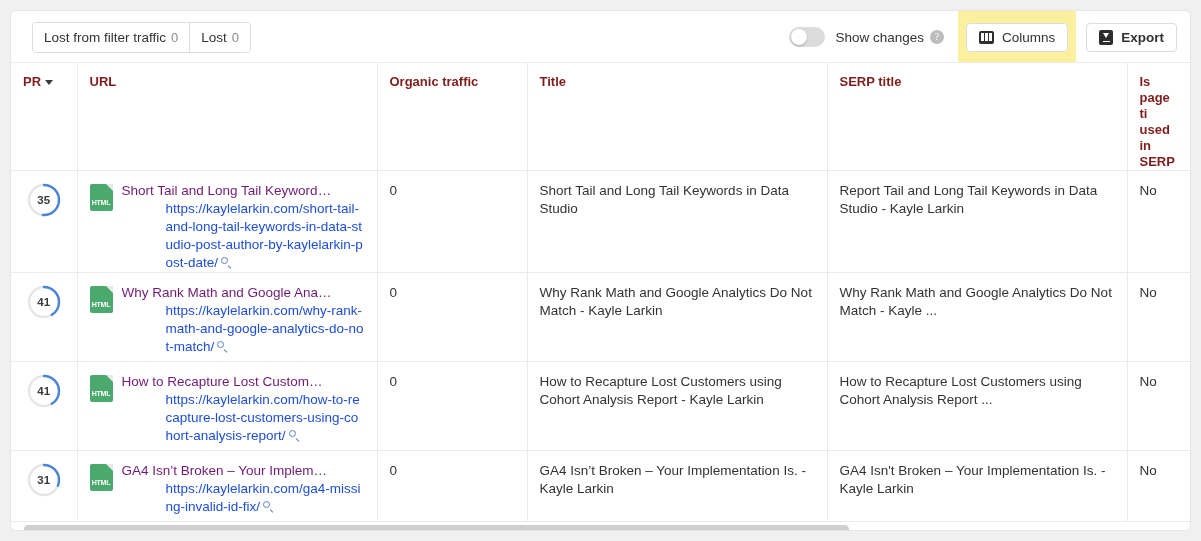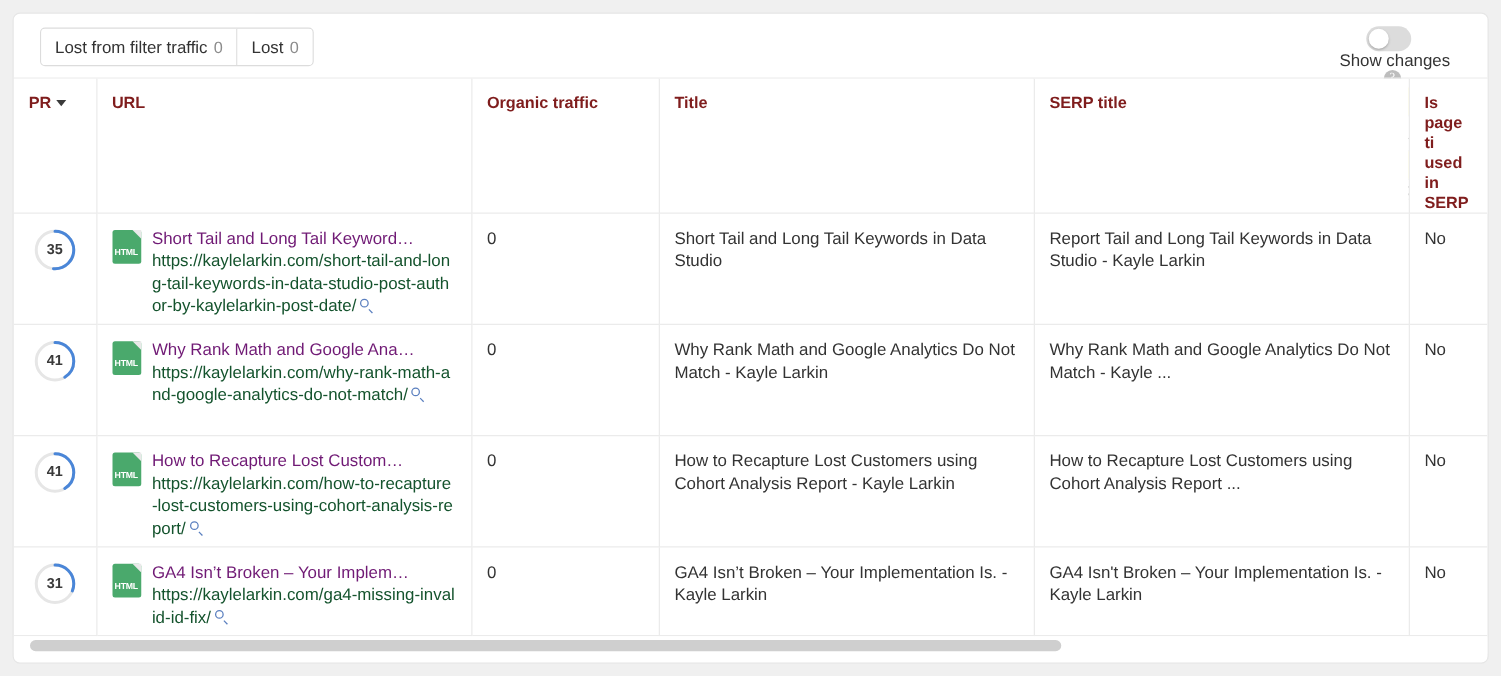--- a/index.html
+++ b/index.html
@@ -78,21 +78,20 @@
   }
 
   .toolbar-right {
     position: absolute;
     right: 13px;
     top: 10px;
     display: flex;
     align-items: center;
     gap: 0;
     height: 32px;
-    flex-direction: column;
   }
   .toggle {
     width: 36px;
     height: 20px;
     border-radius: 10px;
     background: #dcdcdc;
     position: relative;
     cursor: pointer;
     flex: none;
   }
@@ -287,25 +286,26 @@
   }
   .urltext { min-width: 0; }
   .page-title-trunc {
     color: #701a75;
     font-size: 13.5px;
     line-height: 18px;
     white-space: nowrap;
     overflow: hidden;
   }
   .page-url {
-    color: #14532d;
+    color: #1d4ed8;
     font-size: 13.5px;
     line-height: 18px;
     word-break: break-all;
     cursor: pointer;
+    margin-left: 44px;
   }
   .ic-search {
     display: inline-block;
     position: relative;
     width: 11px; height: 11px;
     vertical-align: -1px;
     margin-left: 3px;
     cursor: pointer;
   }
   .ic-search::before {

